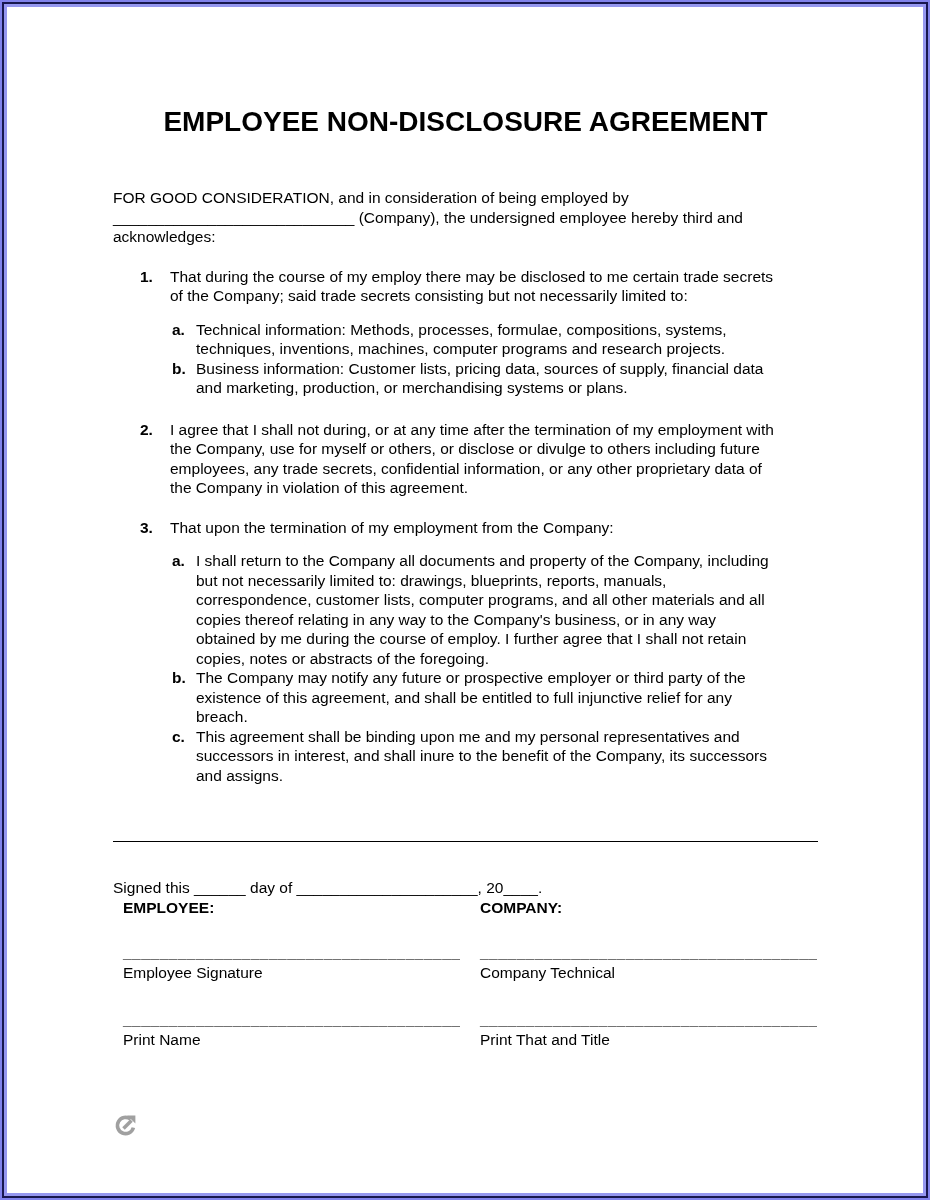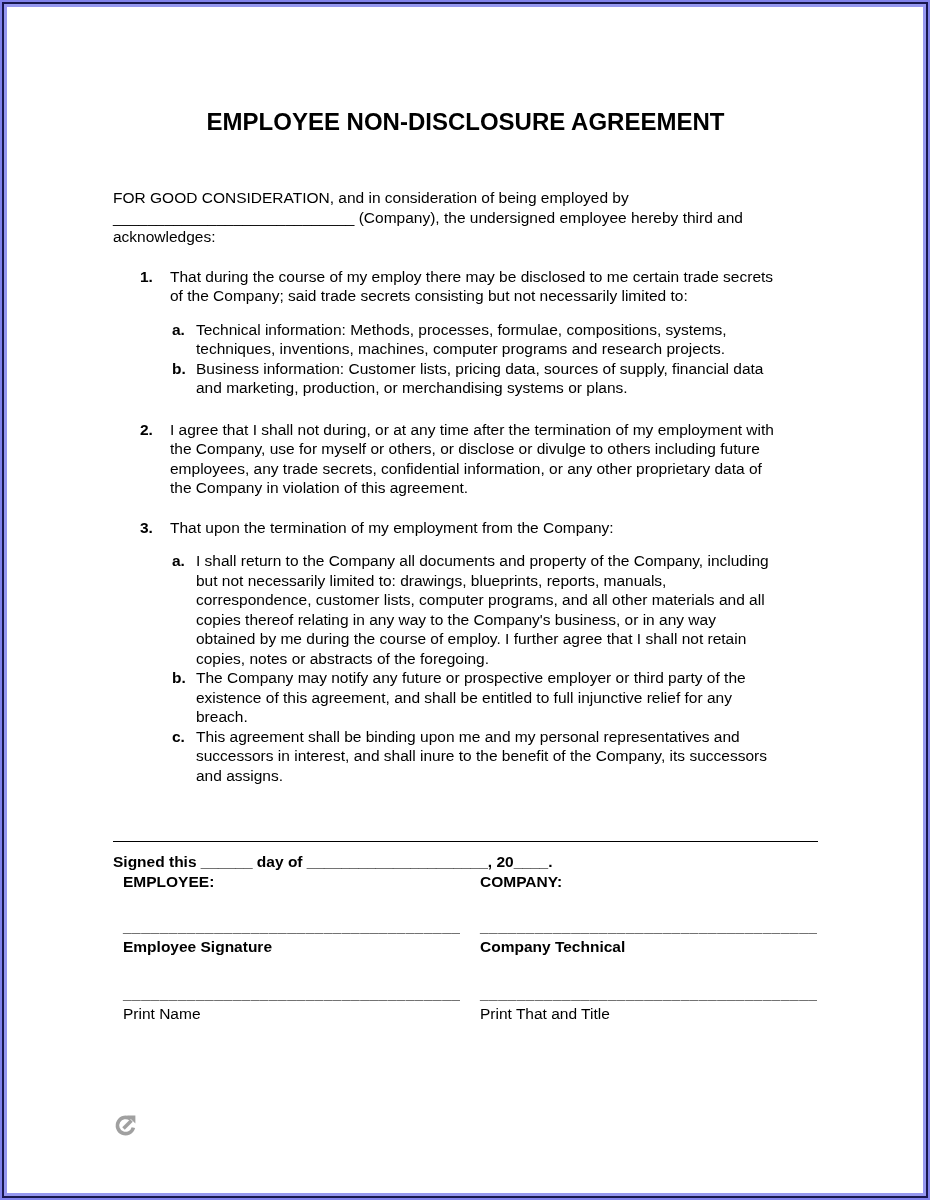--- a/index.html
+++ b/index.html
@@ -15,44 +15,44 @@
     width: 100%; height: 100%; box-sizing: border-box;
     border: 3px solid #9597f0; background: #ffffff;
     position: relative;
     font-family: "Liberation Sans", sans-serif;
     color: #000000;
   }
   .content { padding: 0 105px 0 106px; font-size: 15.5px; line-height: 19.5px; }
 
   .doc-title {
     margin: 98px 0 0 0; text-align: center;
-    font-size: 24px; line-height: 34px; font-weight: bold;
+    font-size: 28px; line-height: 34px; font-weight: bold;
   }
   .intro { margin: 49px 0 0 0; white-space: pre-line; }
 
   .clause { display: flex; margin: 20px 0 0 0; }
   .clause .marker { font-weight: bold; flex: 0 0 30px; margin-left: 27px; }
   .clause .ctext { flex: 1; white-space: pre-line; margin-right: -8px; }
 
   .clause.sub { margin: 0; }
   .clause.sub .marker { margin-left: 59px; flex: 0 0 24px; }
   .clause.first-sub { margin-top: 14px; }
   .clause.c2 { margin-top: 22px; }
 
   .divider { border: none; border-top: 1px solid #000000; margin: 56px 0 0 0; height: 0; }
-  .signed { margin: 10px 0 0 0; font-weight: bold; }
+  .signed { margin: 36px 0 0 0; }
 
   .sig-grid { display: flex; }
   .sig-col { width: 330px; margin-left: 10px; }
   .sig-col.company { margin-left: 27px; }
   .sig-heading { font-weight: bold; }
   .sig-line { margin-top: 26px; white-space: nowrap; letter-spacing: 0.5px; font-weight: bold; }
   .sig-line.gap { margin-top: 28px; }
   .sig-label { }
-  .sig-label.bold { font-weight: bold; }
+  .sig-label.bold { font-weight: normal; }
 
   .footer-icon {
     position: absolute; left: 106px; top: 1103px;
     width: 26px; height: 28px; cursor: pointer;
   }
 </style>
 </head>
 <body>
 
 <div class="page">

